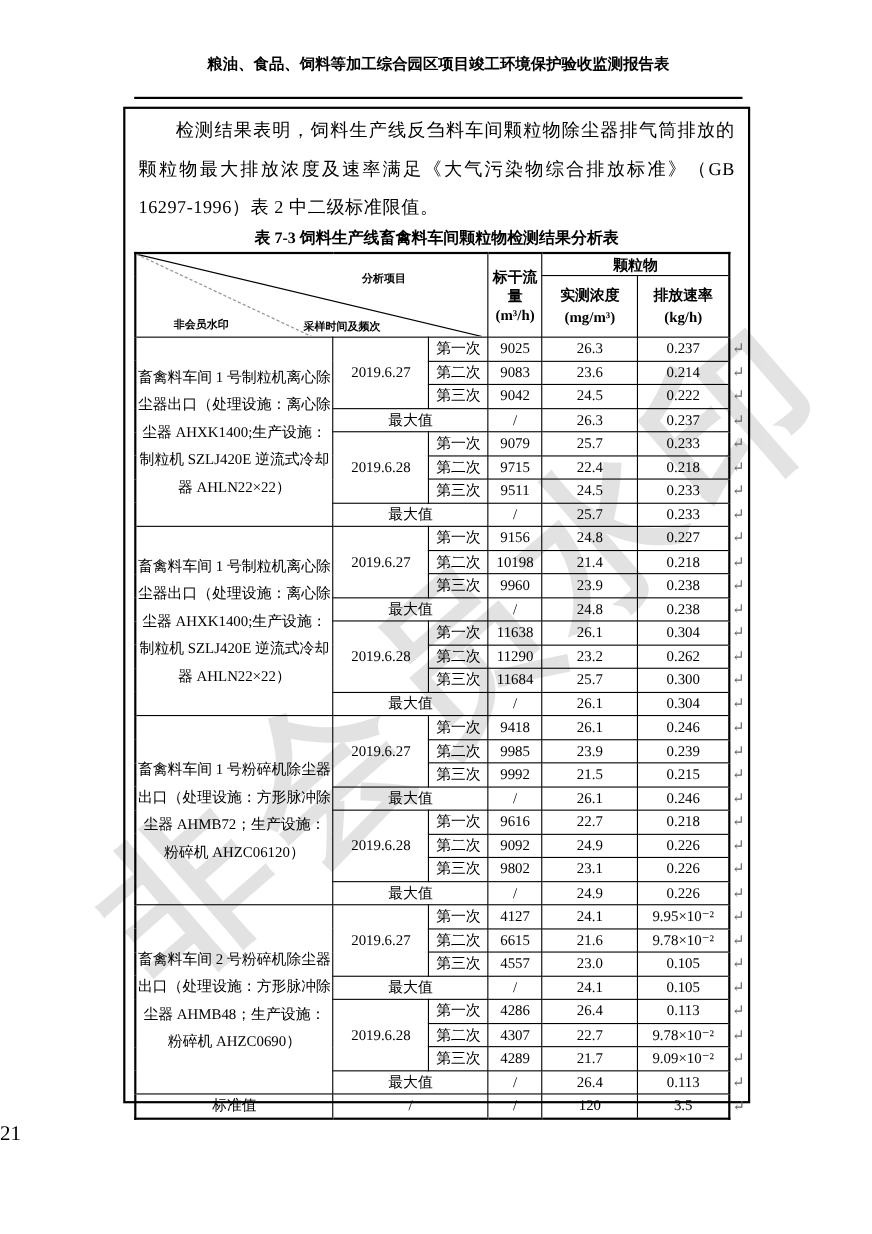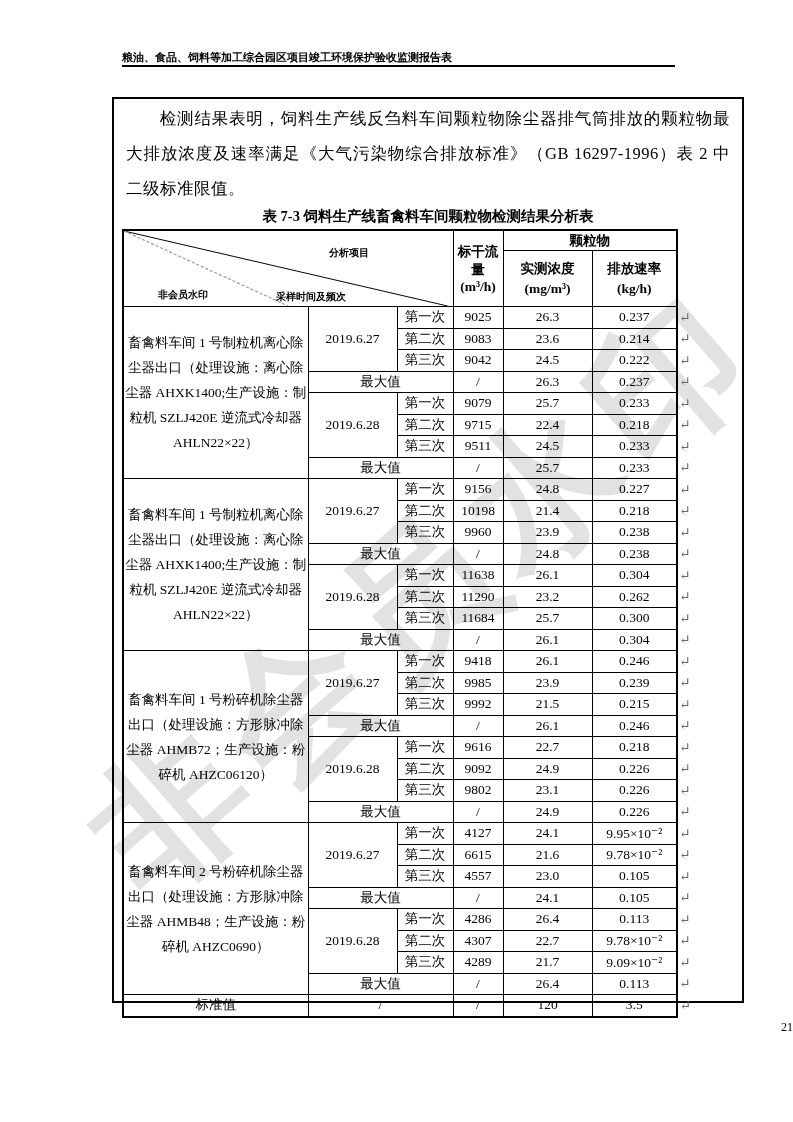--- a/index.html
+++ b/index.html
@@ -7,25 +7,25 @@
     position:relative;width:793px;height:1122px;margin:0 auto;background:#ffffff;
     font-family:"Liberation Serif","DejaVu Serif",serif;color:#000;overflow:hidden;
   }
   .watermark{
     position:absolute;left:18px;top:500px;width:800px;text-align:center;
     font-size:150px;font-weight:bold;letter-spacing:14px;white-space:nowrap;
     color:#bcbcbc;opacity:.42;transform:rotate(-41deg);transform-origin:center;
     z-index:0;pointer-events:none;font-family:"Liberation Sans","DejaVu Sans",sans-serif;
   }
   .doc-header{
-    position:absolute;left:122px;top:50px;width:553px;
-    font-size:11px;font-weight:bold;border-bottom:2px solid #000;padding-bottom:0;z-index:1;
+    position:absolute;left:122px;top:50px;width:553px;text-align:center;
+    font-size:14px;font-weight:bold;border-bottom:2px solid #000;padding-bottom:20px;z-index:1;
   }
   .frame{
-    position:absolute;left:112px;top:97px;width:632px;height:906px;
+    position:absolute;left:112px;top:97px;width:570px;height:906px;
     border:2px solid #000;box-sizing:border-box;z-index:1;background:transparent;
   }
   .intro{
     margin:2px 12px 0 12px;font-size:16.5px;line-height:35px;
     text-align:justify;text-indent:2.05em;letter-spacing:.5px;
   }
   .table-title{margin-top:1px;text-align:center;font-weight:bold;font-size:14.5px;}
   table.data-table{
     border-collapse:collapse;table-layout:fixed;margin:3px 0 0 8px;
   }
@@ -42,21 +42,21 @@
   tr.hrow2 td{height:55px;font-weight:bold;line-height:20px;}
   tr.drow td{height:20.5px;}
   td.corner{position:relative;padding:0;}
   td.corner .c-lbl{position:absolute;font-weight:bold;font-size:10px;white-space:nowrap;}
   td.corner .c-tr{top:15px;left:205px;}
   td.corner .c-bl{bottom:4px;left:34px;}
   td.corner .c-bm{bottom:2px;left:152px;}
   td.corner svg{position:absolute;left:0;top:0;width:100%;height:100%;}
   td.loc-cell{font-size:13.5px;line-height:25px;padding:0 5px;}
   td.th .unit{display:block;font-weight:bold;}
-  .page-number{position:absolute;left:0;right:0;top:1020px;text-align:right;font-size:12px;z-index:1;}
+  .page-number{position:absolute;left:0;right:0;top:1020px;text-align:left;font-size:19px;z-index:1;}
 </style>
 </head>
 <body>
 
 <div class="page">
 
   <div class="watermark">非会员水印</div>
 
   <div class="doc-header">
     <span>粮油、食品、饲料等加工综合园区项目竣工环境保护验收监测报告表</span>

